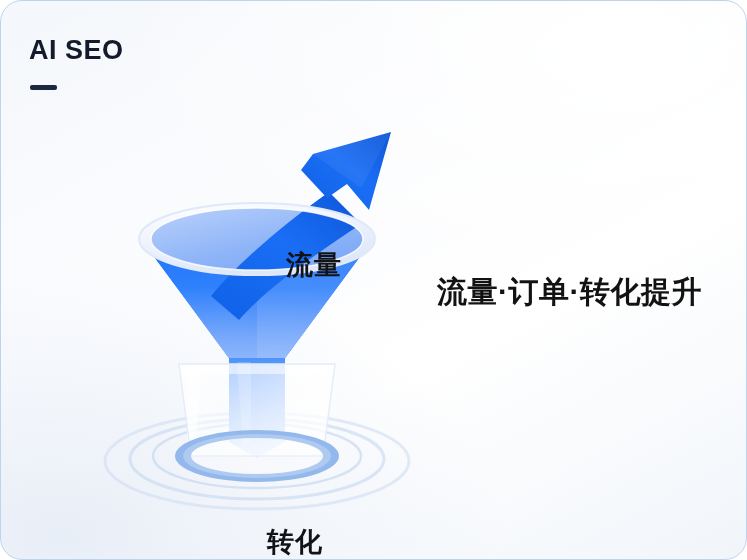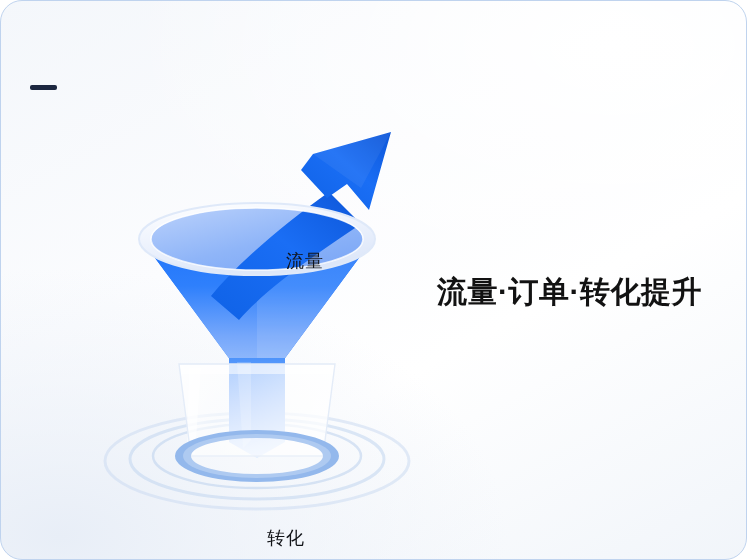--- a/index.html
+++ b/index.html
@@ -65,35 +65,36 @@
     left: 60px;
     top: 95px;
     width: 400px;
     height: 430px;
   }
   #art svg { display: block; width: 100%; height: 100%; }
 
   
   .art-label {
     position: absolute;
-    font-size: 18px;
-    font-weight: normal;
+    font-size: 27px;
+    font-weight: bold;
     color: #111317;
     line-height: 1;
     letter-spacing: 1px;
     white-space: nowrap;
   }
   #label-traffic { left: 225px; top: 156px; }
   #label-conversion { left: 206px; top: 433px; }
 </style>
 </head>
 <body>
 
 <div id="card">
 
+  <div id="title">AI SEO</div>
   <div id="title-rule"></div>
 
   <div id="tagline">流量·订单·转化提升</div>
 
   <div id="art">
     <svg viewBox="0 0 400 430" xmlns="http://www.w3.org/2000/svg">
       <defs>
         <linearGradient id="gradCone" x1="0" y1="0" x2="0" y2="1">
           <stop offset="0%" stop-color="#1f74fb"></stop>
           <stop offset="30%" stop-color="#2f80fc"></stop>

